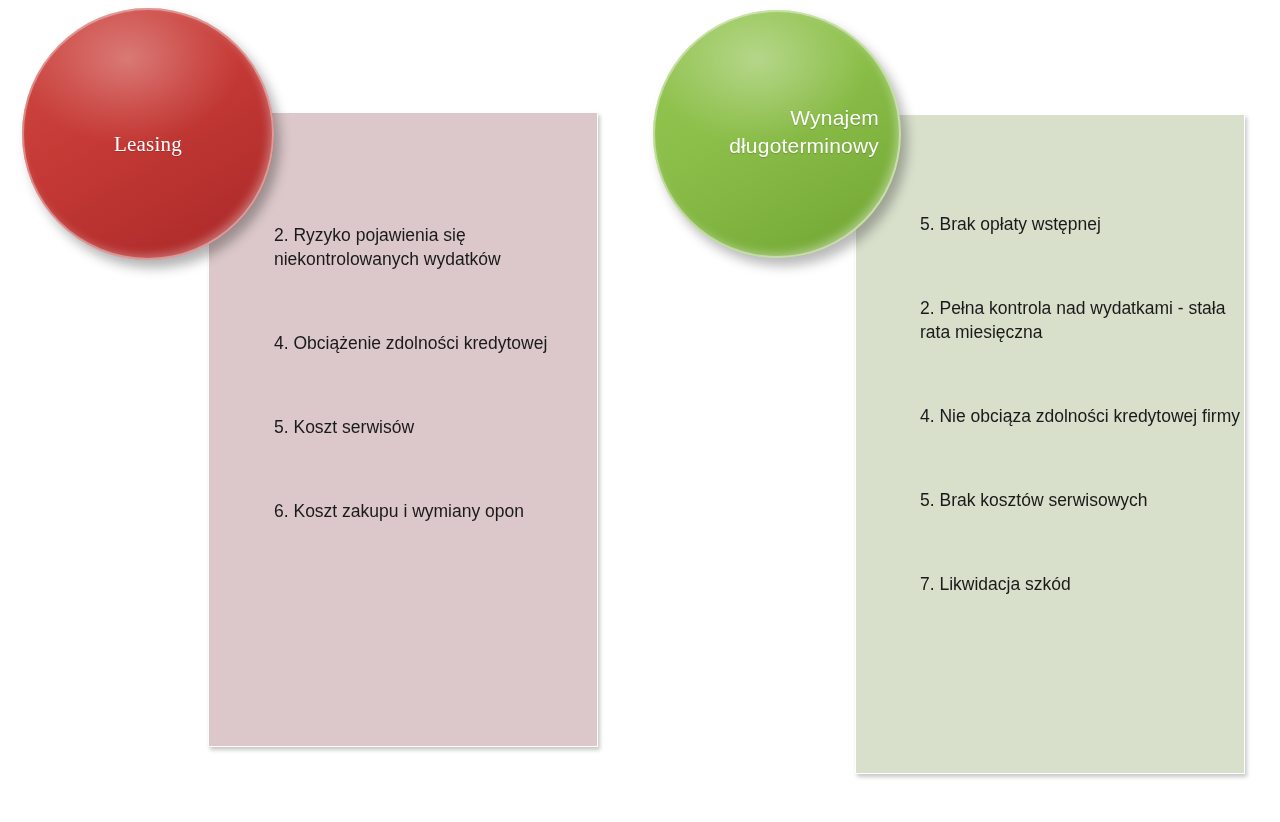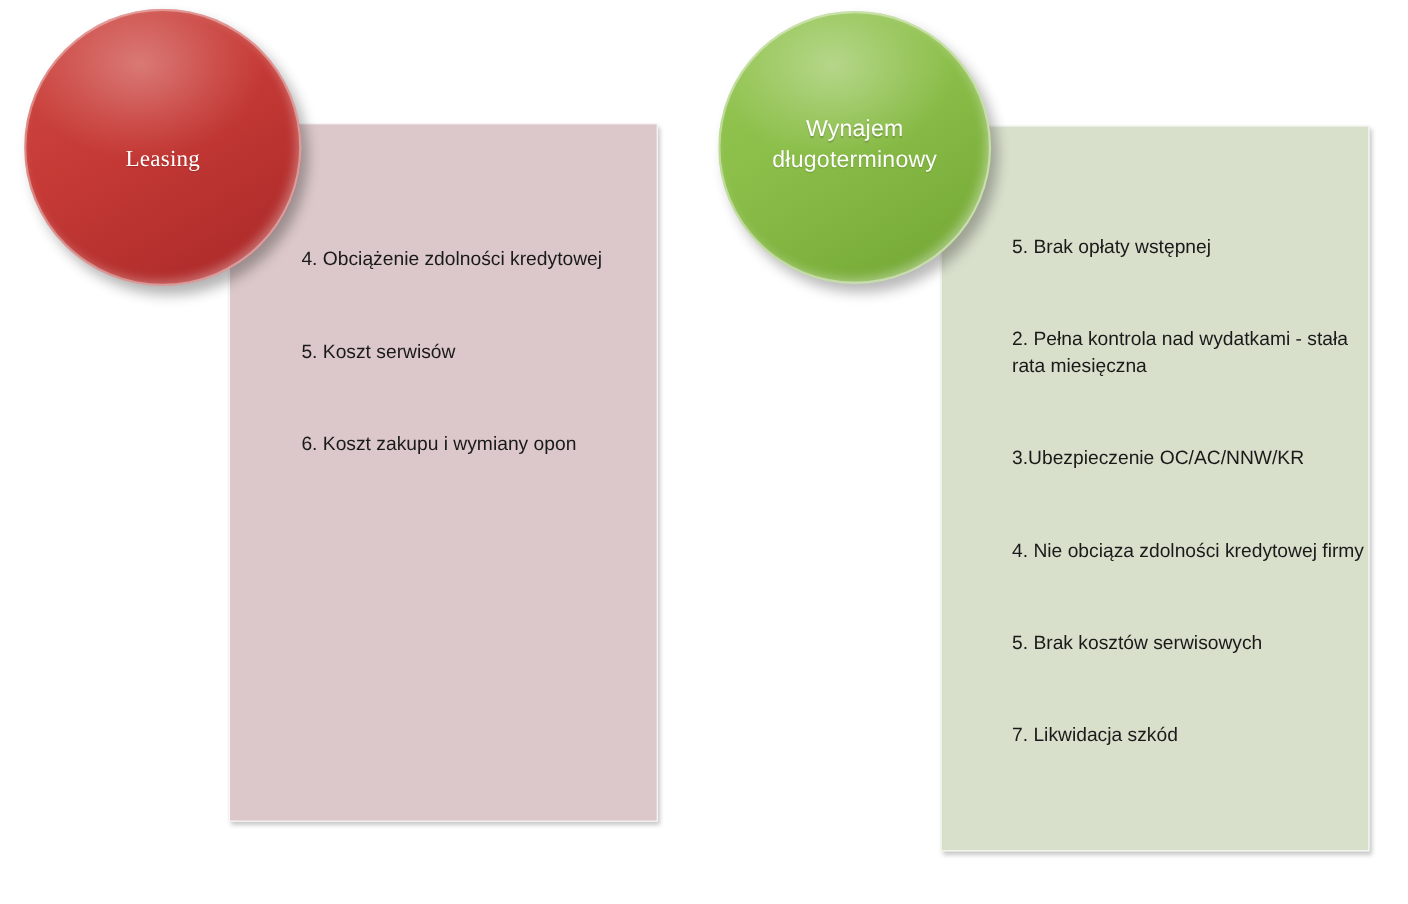--- a/index.html
+++ b/index.html
@@ -117,50 +117,51 @@
   .circle-label {
     display: block;
     padding: 0 22px;
     text-shadow: 0 1px 1px rgba(0,0,0,0.18);
   }
   .circle-red .circle-label {
     transform: translateY(10px);
   }
   .circle-green .circle-label {
     transform: translateY(-2px);
+    text-align: right;
   }
 </style>
 </head>
 <body>
 
 <div class="stage">
 
   <div class="panel panel-left"></div>
 
   <div class="list list-left">
+    <p class="list-item">2. Ryzyko pojawienia się niekontrolowanych wydatków</p>
     <p class="list-item">4. Obciążenie zdolności kredytowej</p>
     <p class="list-item">5. Koszt serwisów</p>
     <p class="list-item">6. Koszt zakupu i wymiany opon</p>
     
     
     
     
     
   </div>
 
   <div class="circle circle-red">
     <span class="circle-label">Leasing</span>
   </div>
 
   <div class="panel panel-right"></div>
 
   <div class="list list-right">
     <p class="list-item">5. Brak opłaty wstępnej</p>
     <p class="list-item">2. Pełna kontrola nad wydatkami - stała      rata miesięczna</p>
-    <p class="list-item">3.Ubezpieczenie OC/AC/NNW/KR</p>
     <p class="list-item">4. Nie obciąza zdolności kredytowej firmy</p>
     <p class="list-item">5. Brak kosztów serwisowych</p>
     <p class="list-item">7. Likwidacja szkód</p>
     
     
     
     
     
   </div>
 

